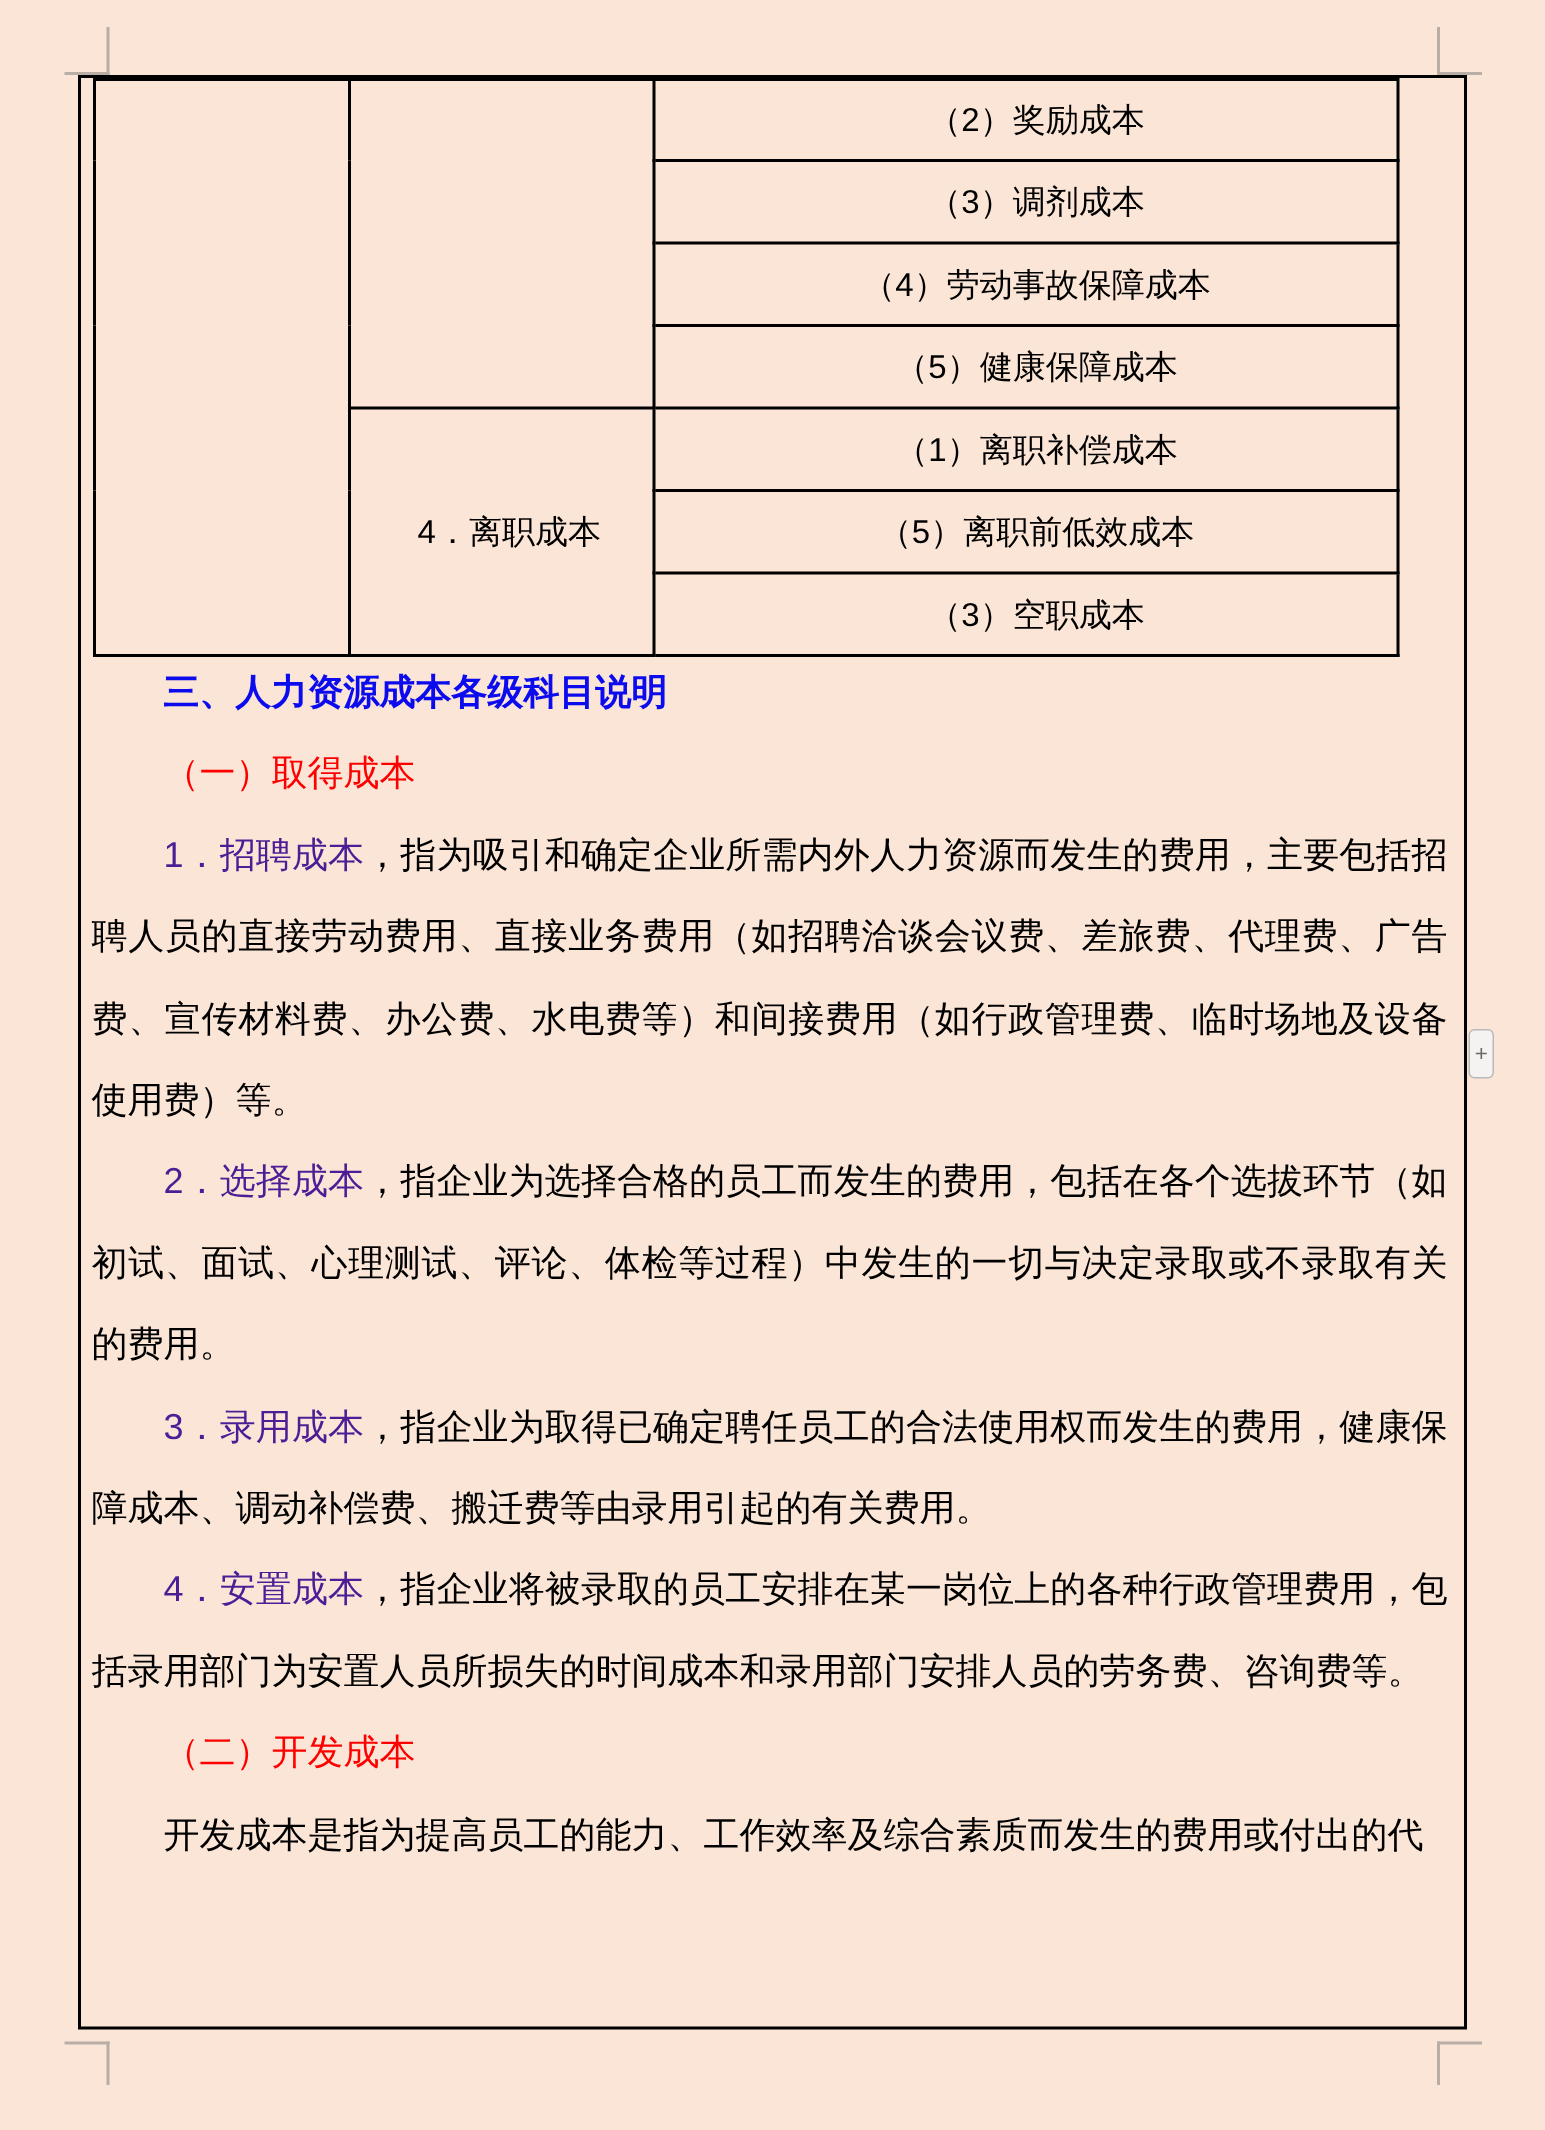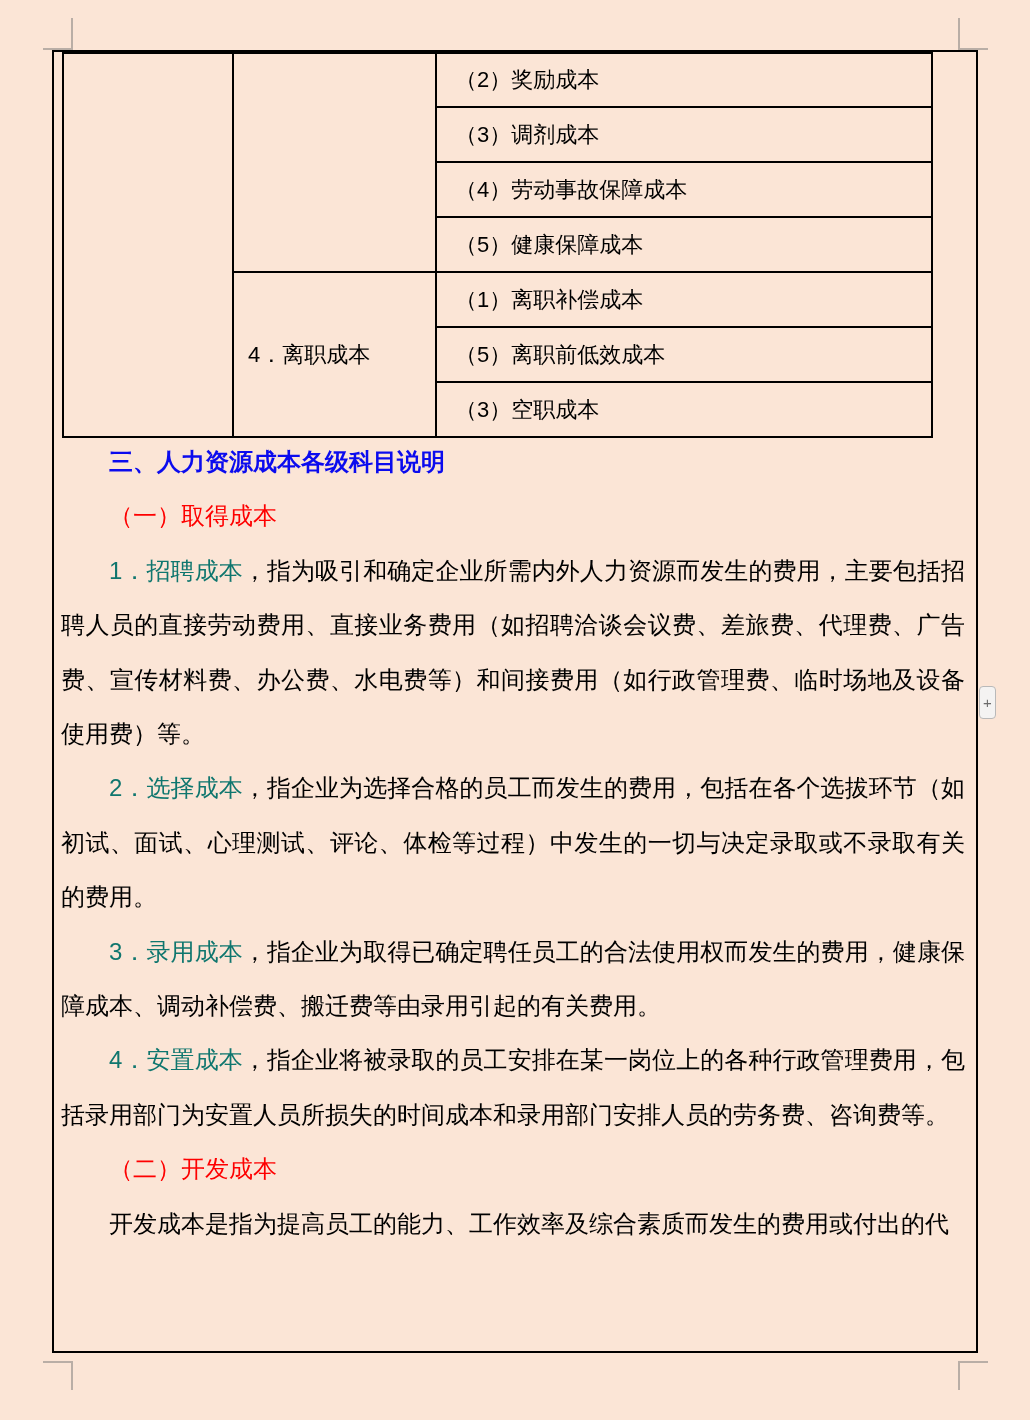--- a/index.html
+++ b/index.html
@@ -32,33 +32,34 @@
   }
   .cost-table td{
     border:2px solid #000;
     height:55px;
     vertical-align:middle;
     font-size:22px;
     padding:0 4px 0 18px;
     box-sizing:border-box;
     white-space:nowrap;
     overflow:hidden;
+    text-align:center;
   }
   .cost-table td.cell-label{padding-left:14px;}
   .cost-table td.cell-empty{padding:0;}
 
   
   .content{
     position:absolute;left:61px;top:435px;width:904px;
     font-size:24px;line-height:54.4px;
   }
   .content p{margin:0;text-indent:2em;text-align:justify;}
   .h-blue{color:#0b0bee;font-weight:bold;}
   .h-red{color:#fe0000;font-weight:normal;}
-  .lead{color:#0f766e;}
+  .lead{color:#4c1d95;}
 
   
   .plus-btn{
     position:absolute;left:979px;top:686px;width:17px;height:33px;
     background:#f4f3f2;border:1px solid #b9b9b9;border-radius:4px;
     color:#6b6b6b;font-size:15px;line-height:1;
     display:flex;align-items:center;justify-content:center;
     padding:0;cursor:pointer;box-sizing:border-box;
     font-family:"Liberation Sans","DejaVu Sans",sans-serif;
   }

